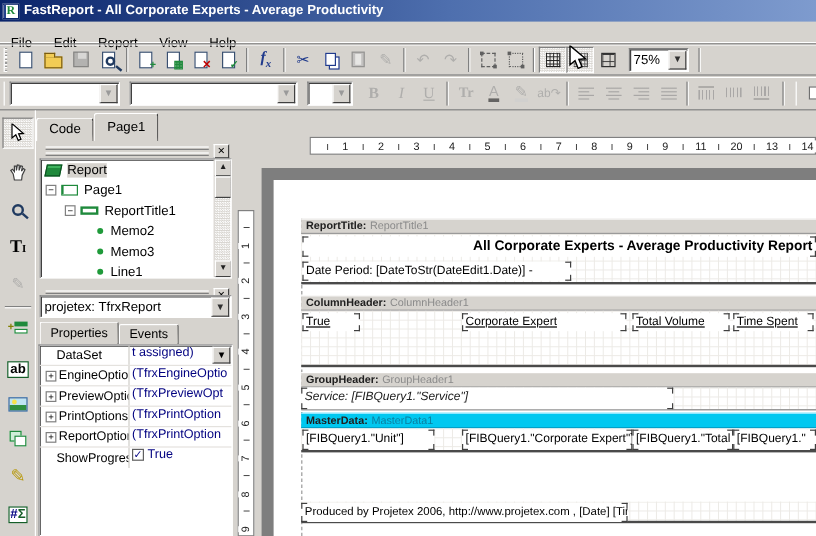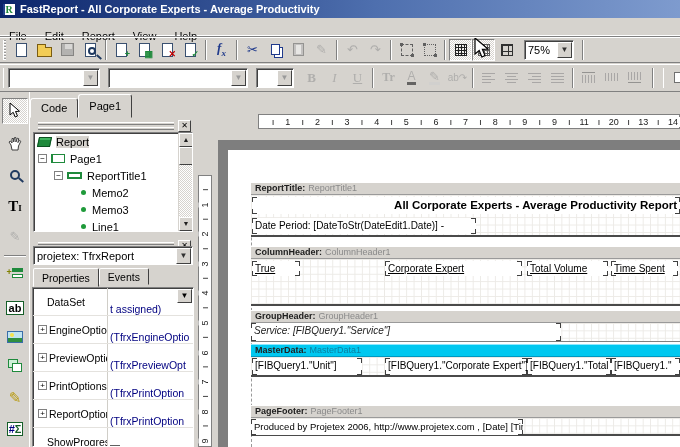--- a/index.html
+++ b/index.html
@@ -71,25 +71,25 @@
   .exp{width:9px;height:9px;border:1px solid #808080;background:#fff;font-size:8px;line-height:7px;text-align:center;flex:0 0 auto;margin-right:4px}
   .bullet{width:5px;height:5px;border-radius:50%;background:#1F9A3A;flex:0 0 auto;margin-right:6px}
   .i-book{width:13px;height:10px;background:#1F8A3C;border:1px solid #0D5222;transform:skewX(-12deg);box-shadow:inset 0 2px 0 #3FB35E;flex:0 0 auto;margin-right:5px}
   .i-obook{width:14px;height:9px;background:#fff;border:1px solid #1F8A3C;box-shadow:inset 6px 0 0 -5px #1F8A3C;flex:0 0 auto;margin-right:5px}
   .i-band{width:15px;height:7px;background:#fff;border:2px solid #1F8A3C;flex:0 0 auto;margin-right:5px}
   .sel{background:#D6D3CE}
   .scroll{position:absolute;right:0;top:0;width:14px;height:100%;background-image:conic-gradient(#fff 25%,#D6D3CE 0 50%,#fff 0 75%,#D6D3CE 0);background-size:2px 2px;border-left:1px solid #D6D3CE}
   .sbtn{width:14px;height:14px;background:#D6D3CE;border:1px solid;border-color:#fff #404040 #404040 #fff;font-size:7px;text-align:center;line-height:12px;color:#202020}
   .thumb{width:14px;height:18px;background:#D6D3CE;border:1px solid;border-color:#fff #404040 #404040 #fff}
   .objsel{position:absolute;left:3px;top:128px;width:160px;height:19px}
-  .ptabs{position:absolute;left:3px;top:150px;height:19px;display:flex;}
+  .ptabs{position:absolute;left:3px;top:150px;height:19px;display:flex;align-items:flex-end}
   .ptab{height:17px;line-height:16px;padding:0 8px;font-size:10.5px;border:1px solid;border-color:#fff #404040 transparent #fff;border-radius:2px 2px 0 0;background:#D6D3CE}
   .ptab.active{height:19px;line-height:18px}
   .pgrid{position:absolute;left:2px;top:169px;width:162px;height:160px;background:#fff;border:1px solid #808080;border-right-color:#fff;border-bottom-color:#fff;box-shadow:inset 1px 1px 0 #404040;font-size:10.5px;overflow:hidden}
-  .prow{height:28px;display:flex;align-items:flex-end;border-bottom:1px solid #E4E2DE;position:relative}
+  .prow{height:17px;display:flex;align-items:flex-start;border-bottom:1px solid #E4E2DE;position:relative}
   .pname{width:75px;flex:0 0 auto;padding-left:3px;border-right:1px solid #D0CEC8;display:flex;align-items:center;height:100%;overflow:hidden;white-space:nowrap}
   .pval{color:#000080;padding-left:2px;white-space:nowrap;overflow:hidden;display:flex;align-items:center;flex:1}
   .pexp{width:9px;height:9px;border:1px solid #808080;font-size:8px;line-height:7px;text-align:center;margin:0 2px 0 2px;flex:0 0 auto;background:#fff}
   .pcombo-arr{position:absolute;right:1px;top:1px;width:15px;height:14px;background:#D6D3CE;border:1px solid;border-color:#fff #404040 #404040 #fff;font-size:8px;line-height:12px;text-align:center}
   .chk{width:10px;height:10px;border:1px solid #606060;background:#fff;font-size:9px;line-height:9px;text-align:center;margin-right:3px;flex:0 0 auto}
   
   .canvas{position:absolute;left:196px;top:0;width:484px;height:355px;overflow:hidden}
   .hruler{position:absolute;left:62px;top:22px;width:422px;height:15px;background:#fff;border:1px solid #808080;background-image:linear-gradient(90deg,#404040 1px,transparent 1px);background-size:14.815px 5px;background-position:13.6px 5px;background-repeat:repeat-x;display:flex;padding-left:14px;font-size:9px;color:#202020}
   .hruler span{width:29.63px;text-align:center;line-height:15px;flex:0 0 auto}
   .hruler span i{font-style:normal;background:#fff;padding:0 2px}
@@ -522,23 +522,20 @@
         <div class="strip selband" style="top:194px">
           <b>MasterData:</b><span class="sname">MasterData1</span>
         </div>
         <div class="bbody bline" style="top:207px;height:20px">
           <div class="memo" style="left:1px;top:1px;width:110px;height:17px"><span>[FIBQuery1."Unit"]</span></div>
           <div class="memo" style="left:134px;top:1px;width:142px;height:17px"><span>[FIBQuery1."Corporate Expert"]</span></div>
           <div class="memo" style="left:276px;top:1px;width:84px;height:17px"><span>[FIBQuery1."Total</span></div>
           <div class="memo" style="left:360px;top:1px;width:69px;height:17px"><span>[FIBQuery1."</span></div>
         </div>
 
-        <div class="strip" style="top:255px">
-          <b>PageFooter:</b><span class="sname">PageFooter1</span>
-        </div>
         <div class="bbody" style="top:268px;height:18px;border-bottom:2px solid #4a4a4a">
           <div class="memo" style="left:0;top:1px;width:272px;height:16px;font-size:9.5px"><span>Produced by Projetex 2006, http://www.projetex.com , [Date] [Time]</span></div>
         </div>
 
       </div>
     </div>
   </div>
 </div>
 
 <svg class="cursor" width="19" height="22" viewBox="0 0 19 22">

